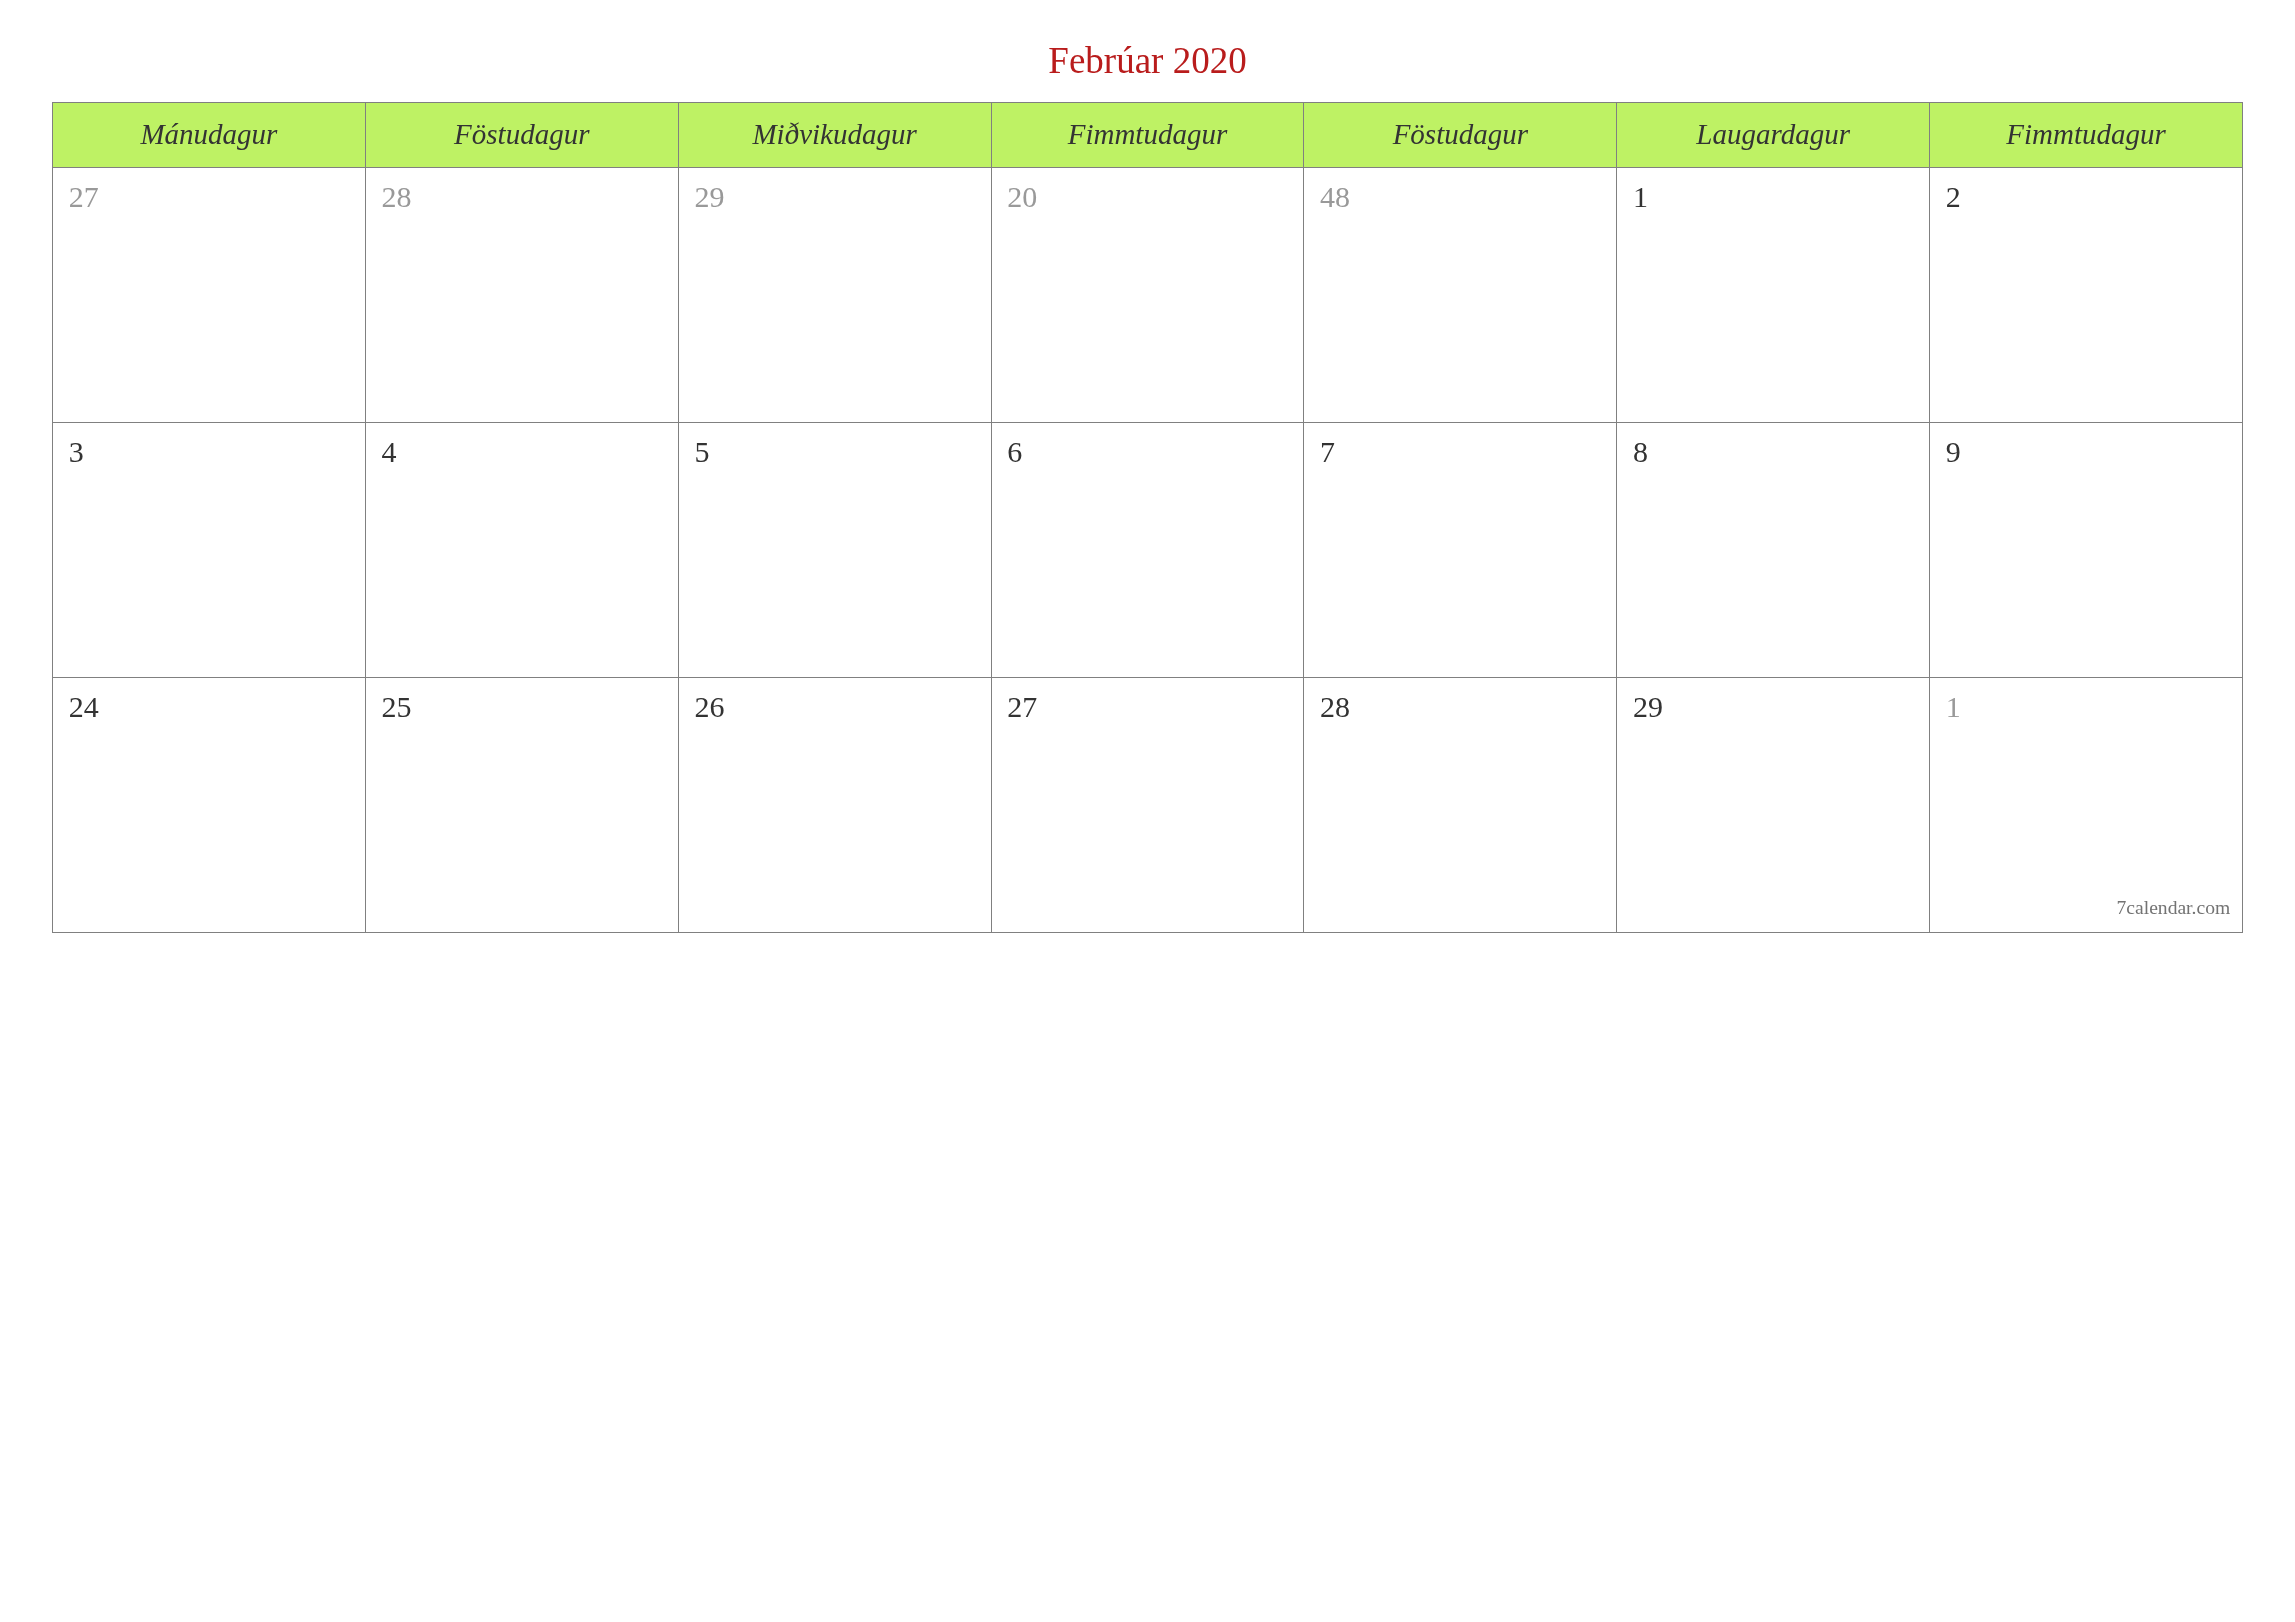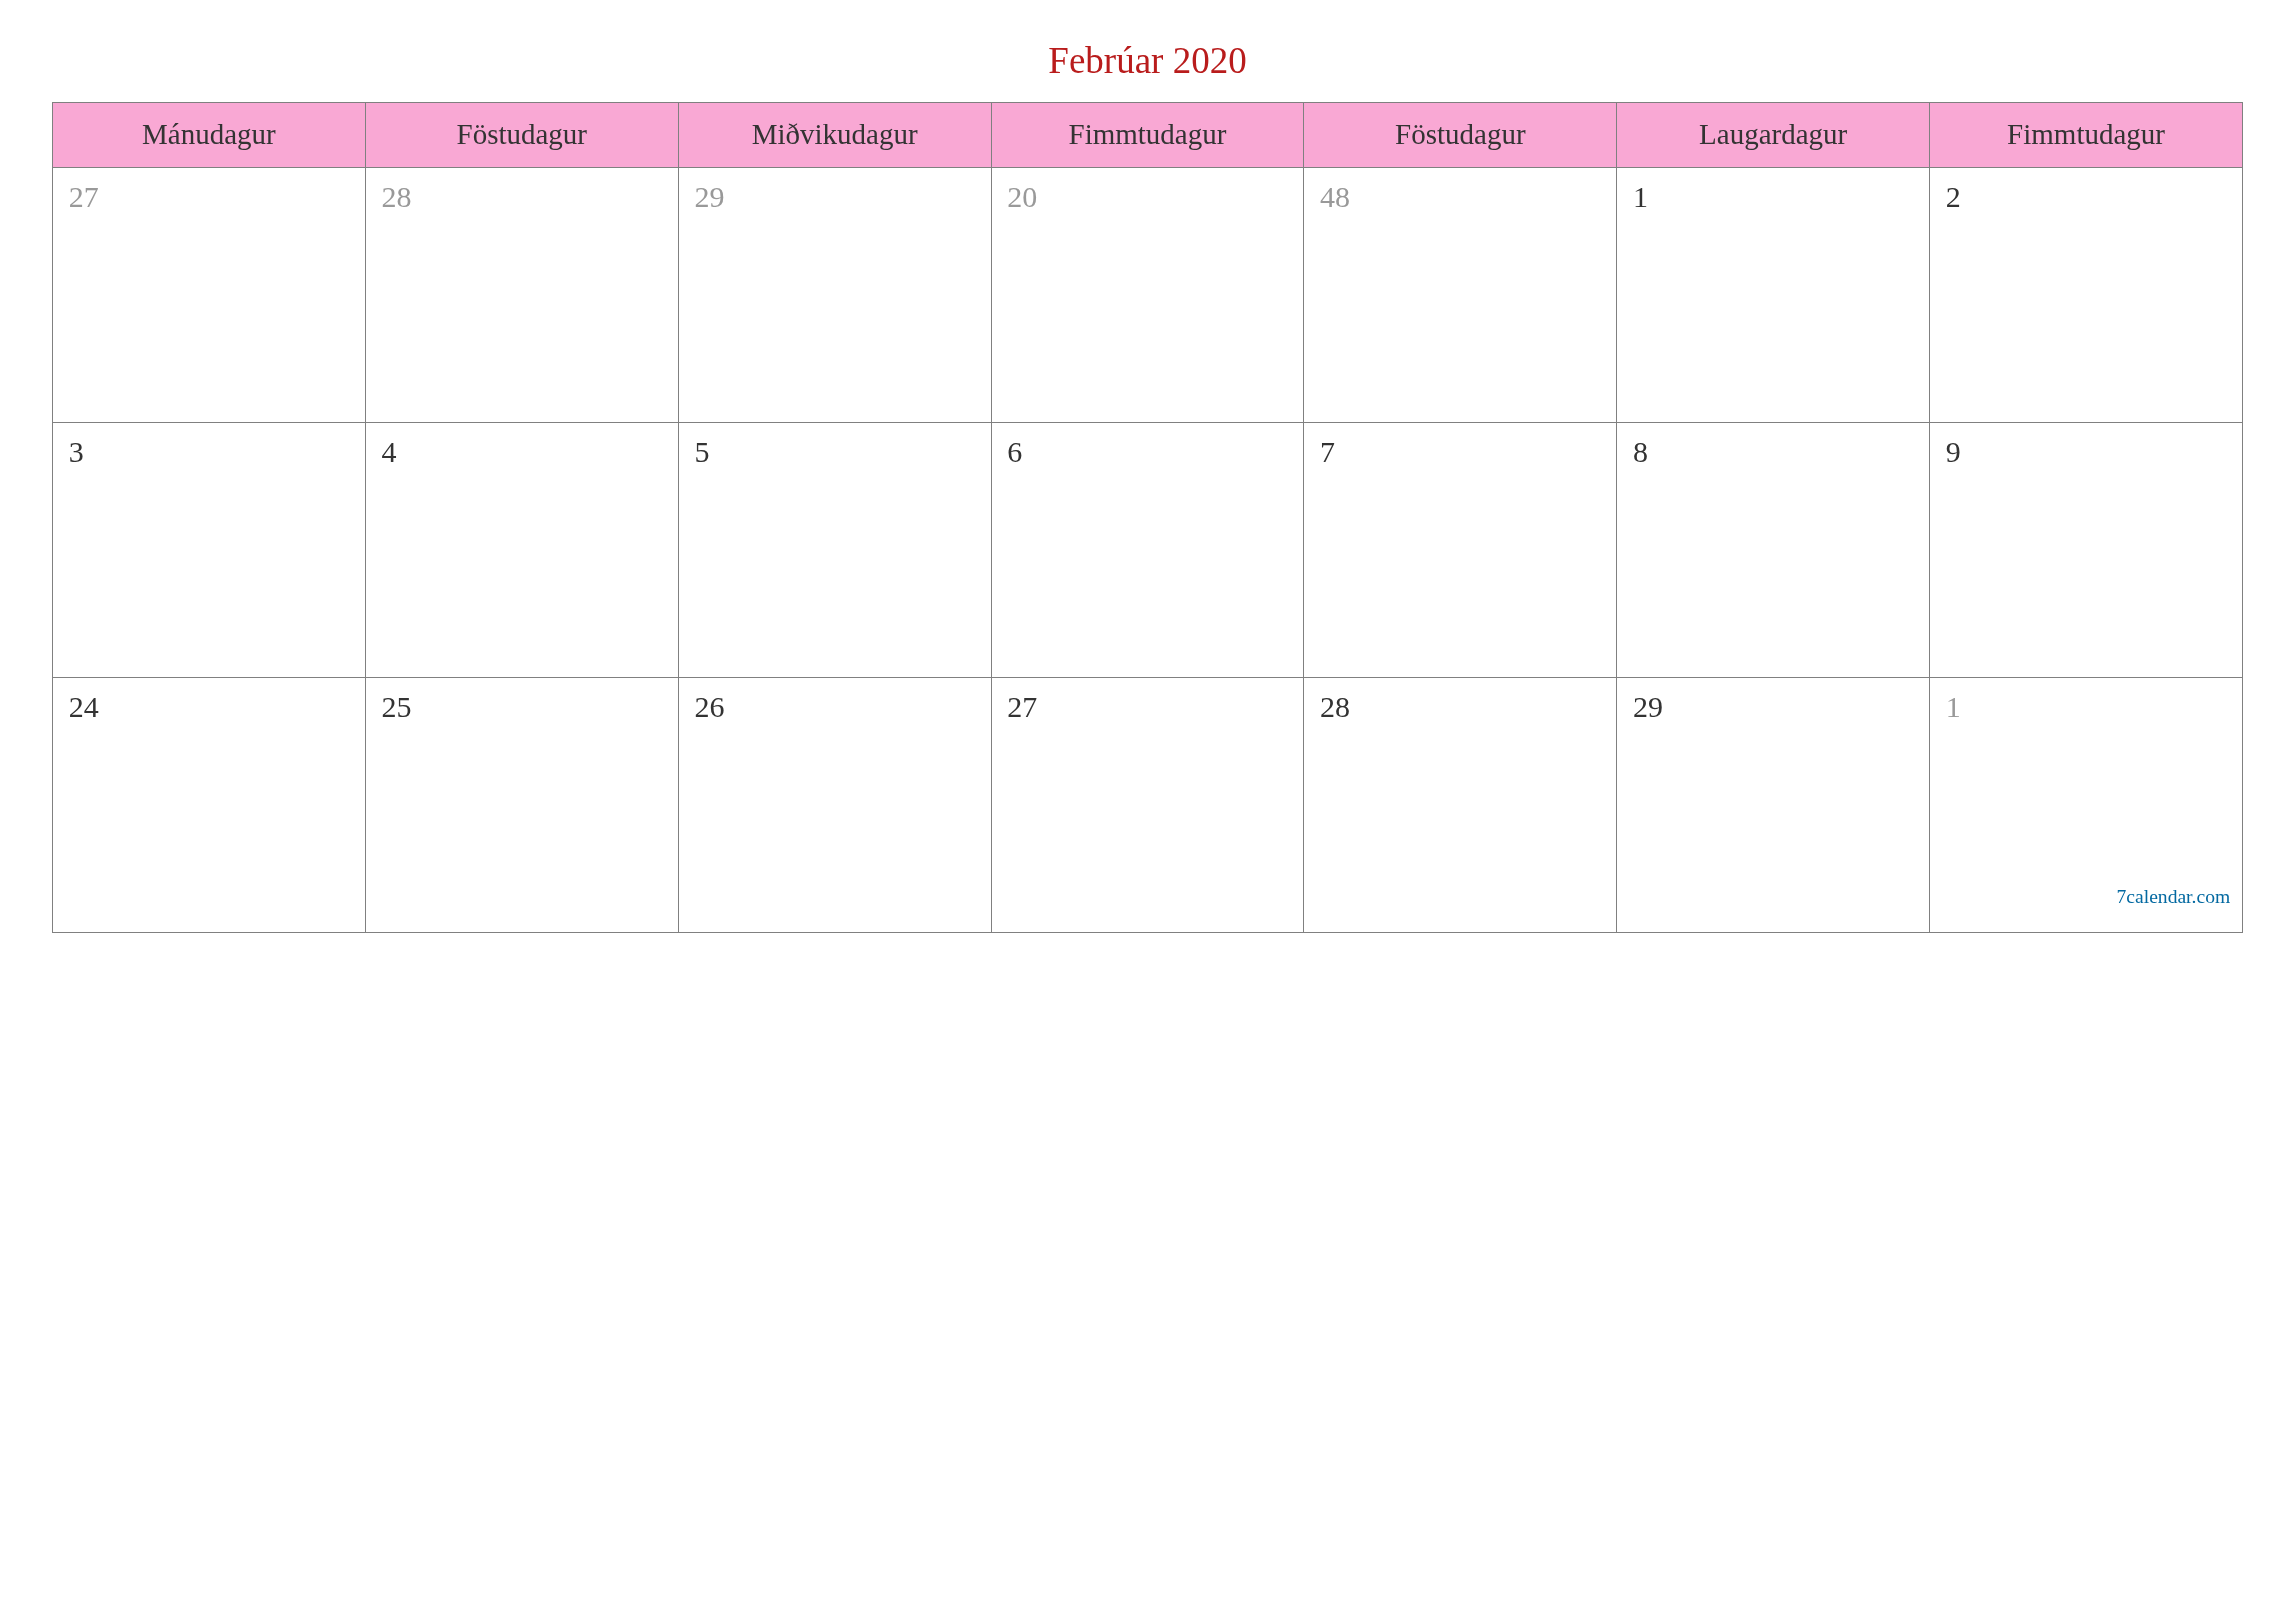--- a/index.html
+++ b/index.html
@@ -26,40 +26,41 @@
       border-collapse: collapse;
       table-layout: fixed;
     }
     .calendar-table th {
       border: 1.3px solid #808080;
       padding: 15.7px 0;
       font-size: 29px;
       font-weight: normal;
       color: #333333;
       text-align: center;
-      background: #f9a8d4;
+      background: #bef264;
+      font-style: italic;
     }
     .calendar-table td {
       border: 1.3px solid #808080;
       height: 255px;
       vertical-align: top;
       padding: 11.8px 15.7px;
       font-size: 30px;
       color: #333333;
       position: relative;
     }
     .calendar-table td.other-month {
       color: #999999;
     }
     .footer-text {
       position: absolute;
-      bottom: 24px;
+      bottom: 13px;
       right: 11.8px;
       font-size: 19.6px;
-      color: #0369a1;
+      color: #737373;
     }
   </style>
 </head>
 <body>
 
 <h1 class="calendar-title">Febrúar 2020</h1>
 
 <table class="calendar-table">
   <thead>
     <tr>

